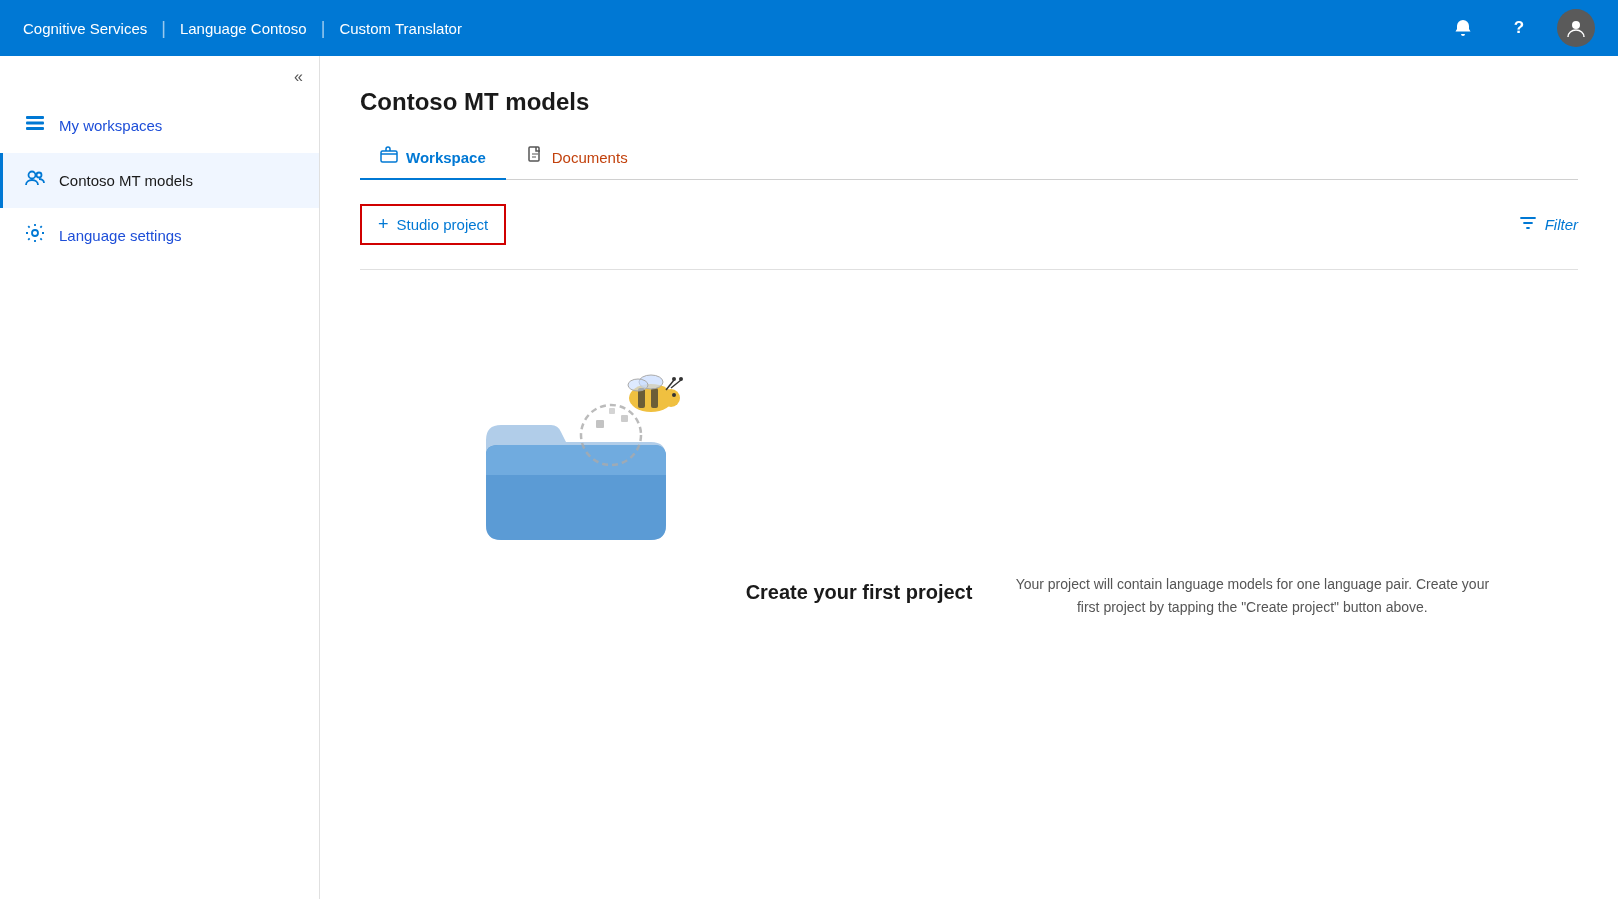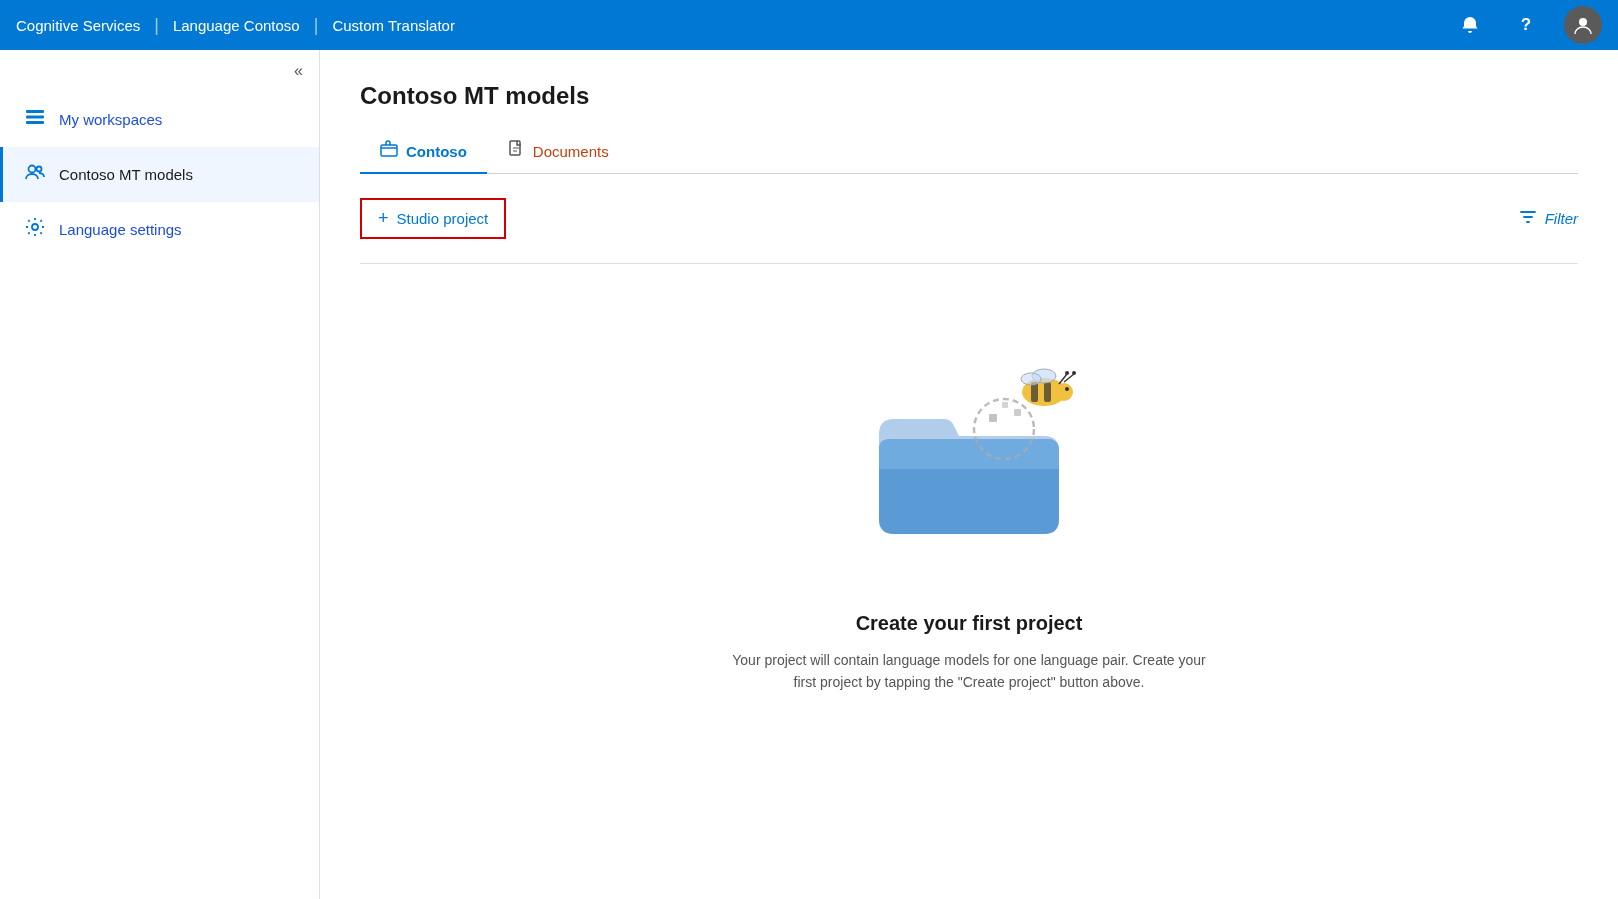--- a/index.html
+++ b/index.html
@@ -2,24 +2,24 @@
 <html><head>
   <meta charset="utf-8">
   <style>
     * { box-sizing: border-box; margin: 0; padding: 0; }
     body { font-family: 'Segoe UI', Arial, sans-serif; background: #fff; height: 899px; width: 1618px; overflow: hidden; display: flex; flex-direction: column; }
 
     
     .topbar {
       background: #0078d4;
       color: white;
-      height: 50px;
-      display: flex;
-      align-items: center;
-      padding: 0 16px;
+      height: 56px;
+      display: flex;
+      align-items: center;
+      padding: 0 23px;
       gap: 0;
       flex-shrink: 0;
     }
     .topbar-brand {
       font-size: 15px;
       font-weight: 400;
       color: white;
       white-space: nowrap;
     }
     .topbar-sep {
@@ -183,25 +183,26 @@
       color: #0078d4;
       font-size: 15px;
       cursor: pointer;
       font-family: inherit;
       font-style: italic;
     }
 
     
     .empty-state {
       display: flex;
-      flex-direction: column;
-      align-items: center;
+      flex-direction: row;
+      align-items: flex-end;
       justify-content: center;
       padding: 40px 20px;
       margin-top: 20px;
+      gap: 40px;
     }
     .empty-illustration {
       width: 260px;
       height: 260px;
       margin-bottom: 28px;
       position: relative;
     }
     .empty-title {
       font-size: 20px;
       font-weight: 700;
@@ -289,21 +290,21 @@
 
     <div class="tabs">
       <button class="tab active">
         <span class="tab-icon">
           <svg width="18" height="18" viewBox="0 0 18 18" fill="none">
             <rect x="1" y="5" width="16" height="11" rx="1.5" stroke="#0078d4" stroke-width="1.5" fill="none"></rect>
             <path d="M1 8h16" stroke="#0078d4" stroke-width="1.5"></path>
             <path d="M6 5V3a2 2 0 014 0v2" stroke="#0078d4" stroke-width="1.5" fill="none"></path>
           </svg>
         </span>
-        <span>Contoso</span>
+        <span>Workspace</span>
       </button>
       <button class="tab">
         <span class="tab-icon">
           <svg width="18" height="18" viewBox="0 0 18 18" fill="none">
             <rect x="3" y="1" width="10" height="14" rx="1" stroke="#555" stroke-width="1.5" fill="none"></rect>
             <path d="M10 1v4h4" stroke="#555" stroke-width="1.5" fill="none"></path>
             <path d="M6 8h6M6 11h4" stroke="#555" stroke-width="1.2"></path>
           </svg>
         </span>
         <span>Documents</span>

